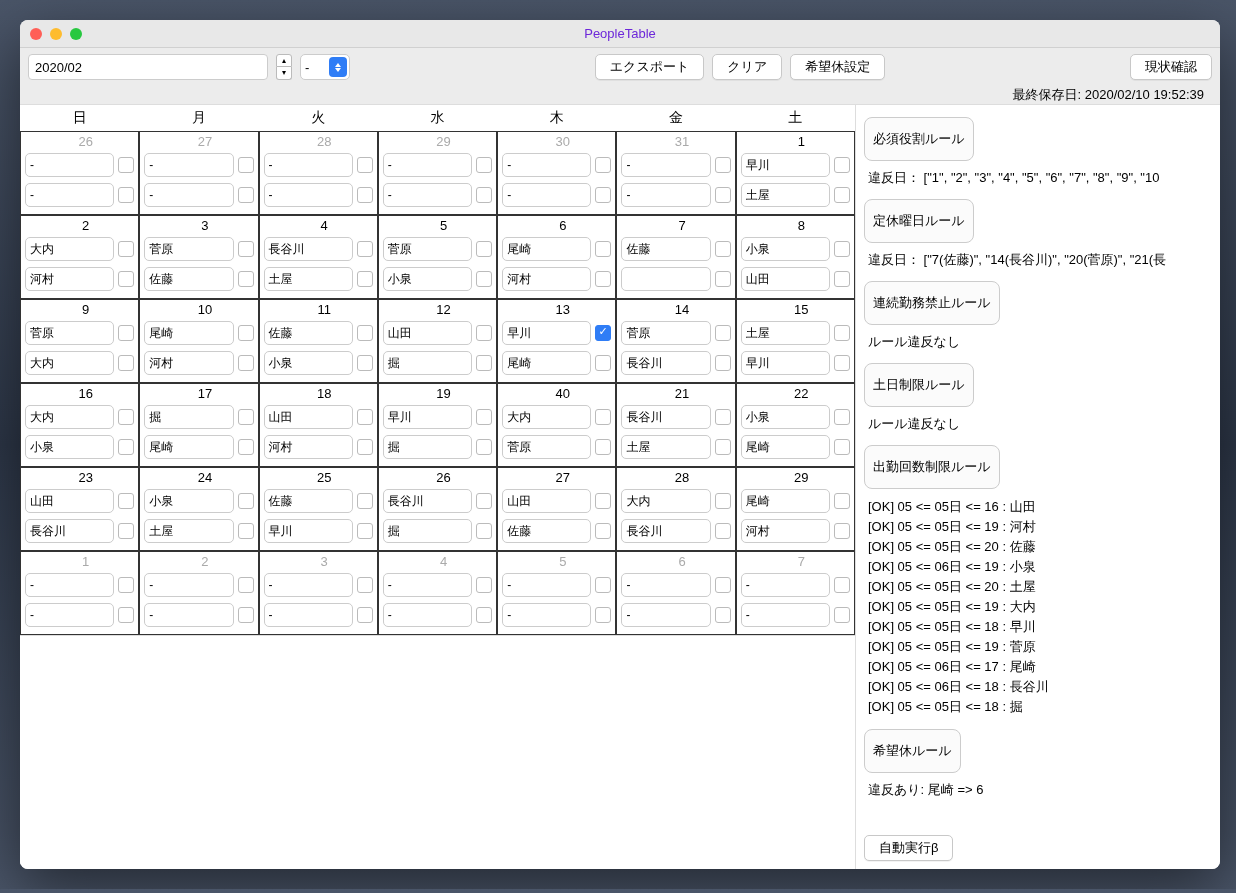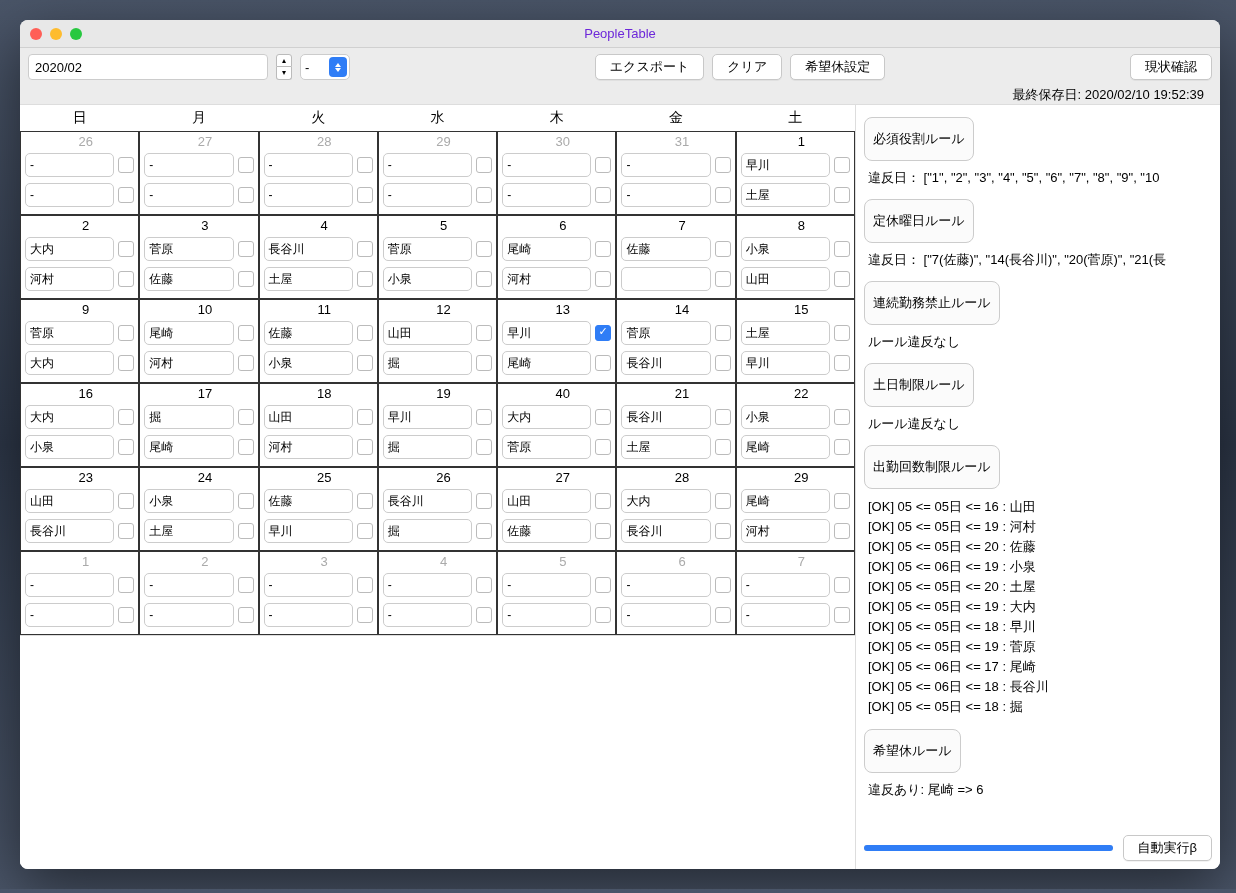--- a/index.html
+++ b/index.html
@@ -33,21 +33,21 @@
 .slot { display:flex; align-items:center; gap:4px; padding:2px 4px; height:30px;}
 .sel { flex:1; height:24px; border:1px solid #ccc; border-radius:5px; position:relative; display:flex; align-items:center; padding:0 4px; font-size:12px; background:#fff;}
 .sel .arrow { right:1px; top:1px; bottom:1px; width:18px; }
 .chk { width:16px; height:16px; border:1px solid #bbb; border-radius:3px; background:#fff;}
 .chk.on { background:#2f7df6; border-color:#2f7df6; position:relative;}
 .chk.on::after{content:"✓";color:#fff;font-size:11px;position:absolute;left:2px;top:-1px;}
 .side { flex:1; border-left:1px solid #ddd; padding:8px; font-size:13px; display:flex; flex-direction:column; height:764px; overflow:hidden;}
 .rule-title { border:1px solid #ccc; border-radius:8px; padding:12px 8px; display:inline-block; margin:4px 0; background:#fbfbfb;}
 .rule-body { padding:4px 0 8px 4px; white-space:nowrap; overflow:hidden; }
 .rule-body div { padding:1px 0; }
-.bottom { margin-top:auto; display:flex; align-items:center; gap:10px; padding-top:10px;}
+.bottom { margin-top:auto; display:flex; align-items:flex-start; gap:10px; padding-top:10px;flex-direction:column;}
 .progress { flex:1; height:6px; background:#ddd; border-radius:3px; position:relative;}
 .progress-fill { position:absolute; left:0; top:0; bottom:0; width:100%; background:#2f7df6; border-radius:3px;}
 .whitespace{background:#fff;height:230px;border-top:1px solid #ddd;}
 </style>
 </head>
 <body>
 
 <div class="window">
   <div class="titlebar">
     <div class="traffic">

